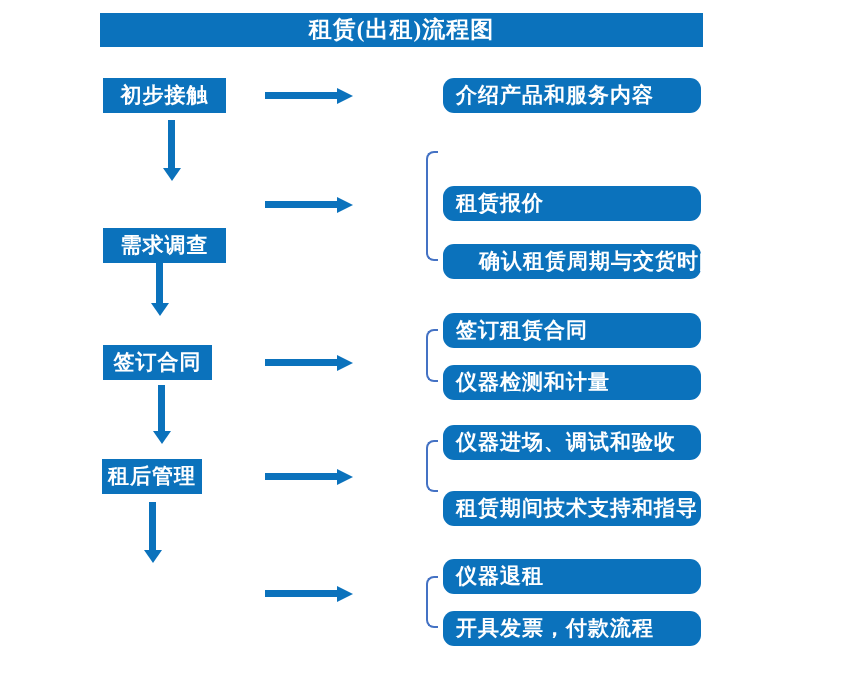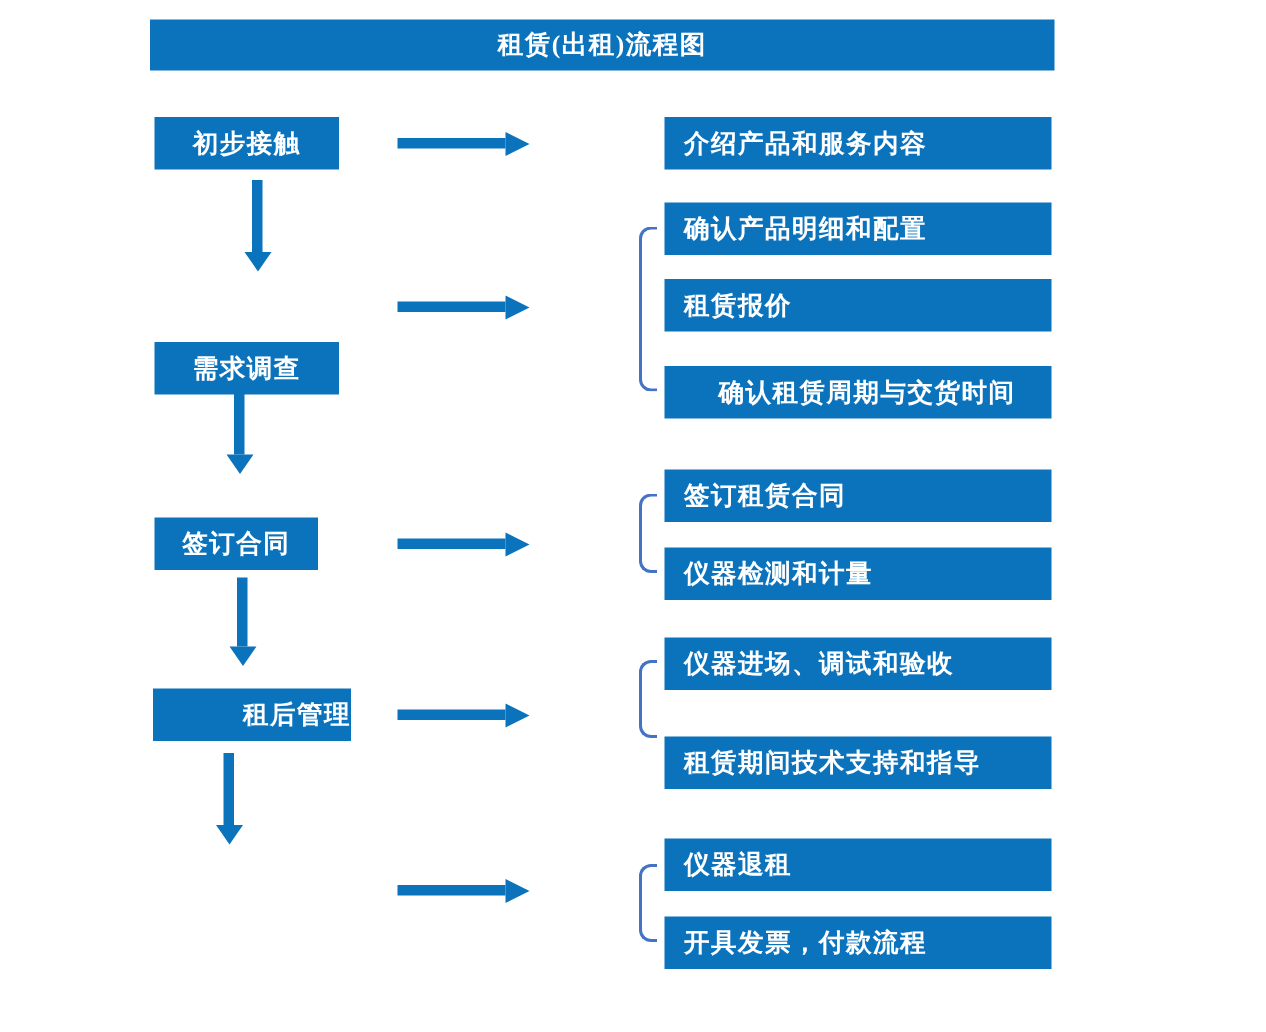--- a/index.html
+++ b/index.html
@@ -23,44 +23,45 @@
   }
   .title-bar {
     position: absolute;
     left: 100px;
     top: 13px;
     width: 603px;
     height: 34px;
     background: var(--primary);
     color: var(--box-text);
     font-weight: bold;
-    font-size: 17px;
+    font-size: 23px;
     line-height: 34px;
     text-align: center;
     letter-spacing: 1px;
   }
   .box {
     position: absolute;
     height: 35px;
     line-height: 35px;
     background: var(--primary);
     color: var(--box-text);
     font-weight: bold;
-    font-size: 17px;
+    font-size: 21px;
     white-space: nowrap;
   }
   .left-box {
     text-align: center;
     letter-spacing: 1px;
   }
   .right-box {
     left: 443px;
     width: 258px;
     padding-left: 13px;
     letter-spacing: 1px;
+    border-radius: 11px;
   }
   .h-arrow {
     position: absolute;
     width: 72px;
     height: 7px;
     background: var(--primary);
   }
   .h-arrow::after {
     content: "";
     position: absolute;
@@ -105,41 +106,40 @@
 
 <div class="canvas">
 
   <div class="title-bar">
     <span>租赁(出租)流程图</span>
   </div>
 
   <div class="box left-box" style="left:103px; top:78px;  width:123px;">初步接触</div>
   <div class="box left-box" style="left:103px; top:187px; width:123px;margin-top:41px;">需求调查</div>
   <div class="box left-box" style="left:103px; top:345px; width:109px;">签订合同</div>
-  <div class="box left-box" style="left:102px; top:459px; width:132px;text-align:right;">租后管理</div>
+  <div class="box left-box" style="left:102px; top:459px; width:100px;">租后管理</div>
 
   <div class="v-arrow" style="left:168px; top:120px; height:48px;"></div>
   <div class="v-arrow" style="left:156px; top:257px; height:46px;"></div>
   <div class="v-arrow" style="left:158px; top:385px; height:46px;"></div>
   <div class="v-arrow" style="left:149px; top:502px; height:48px;"></div>
 
   <div class="h-arrow" style="left:265px; top:92px;"></div>
   <div class="h-arrow" style="left:265px; top:201px;"></div>
   <div class="h-arrow" style="left:265px; top:359px;"></div>
   <div class="h-arrow" style="left:265px; top:473px;"></div>
   <div class="h-arrow" style="left:265px; top:590px;"></div>
 
   <div class="bracket" style="top:151px; height:110px;"></div>
   <div class="bracket" style="top:329px; height:53px;"></div>
   <div class="bracket" style="top:440px; height:52px;"></div>
   <div class="bracket" style="top:576px; height:52px;"></div>
 
   <div class="box right-box" style="top:78px;">介绍产品和服务内容</div>
 
-  <div class="box right-box" style="top:135px;">确认产品明细和配置</div>
   <div class="box right-box" style="top:186px;">租赁报价</div>
   <div class="box right-box" style="top:244px;padding-left:36px;">确认租赁周期与交货时间</div>
 
   <div class="box right-box" style="top:365px;">仪器检测和计量</div>
   <div class="box right-box" style="top:313px;">签订租赁合同</div>
 
   <div class="box right-box" style="top:425px;">仪器进场、调试和验收</div>
   <div class="box right-box" style="top:491px;">租赁期间技术支持和指导</div>
 
   <div class="box right-box" style="top:559px;">仪器退租</div>

